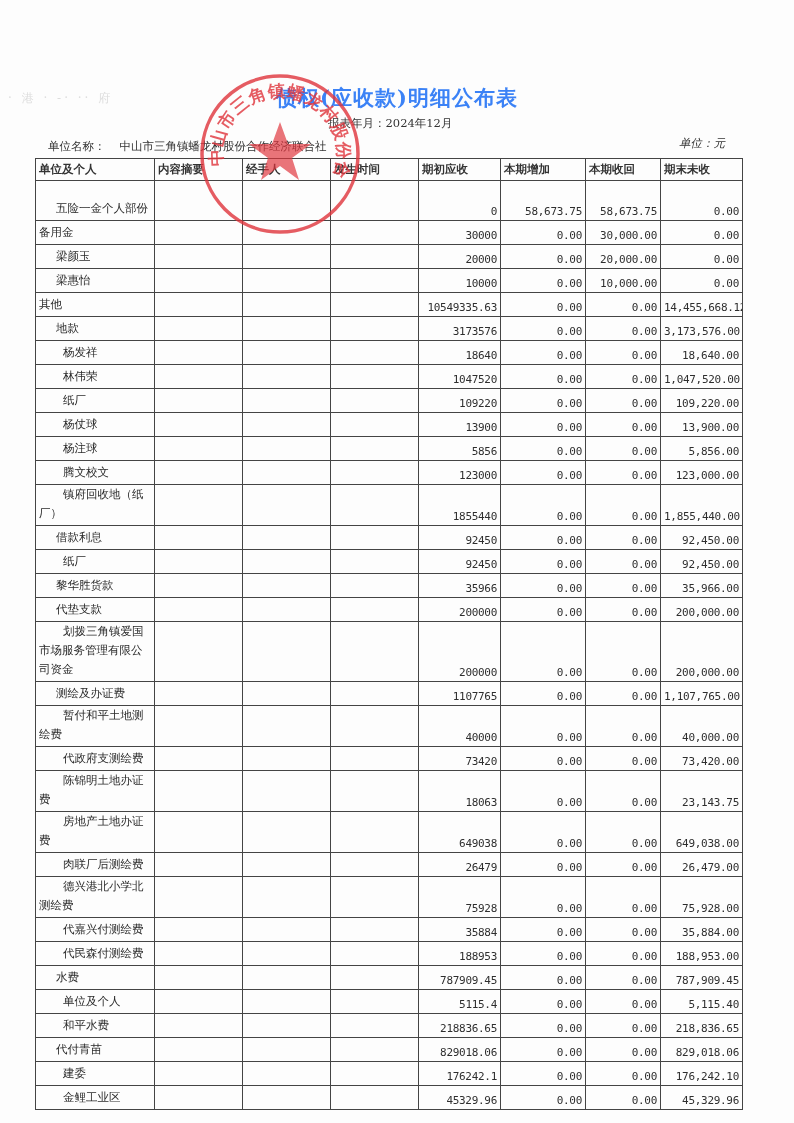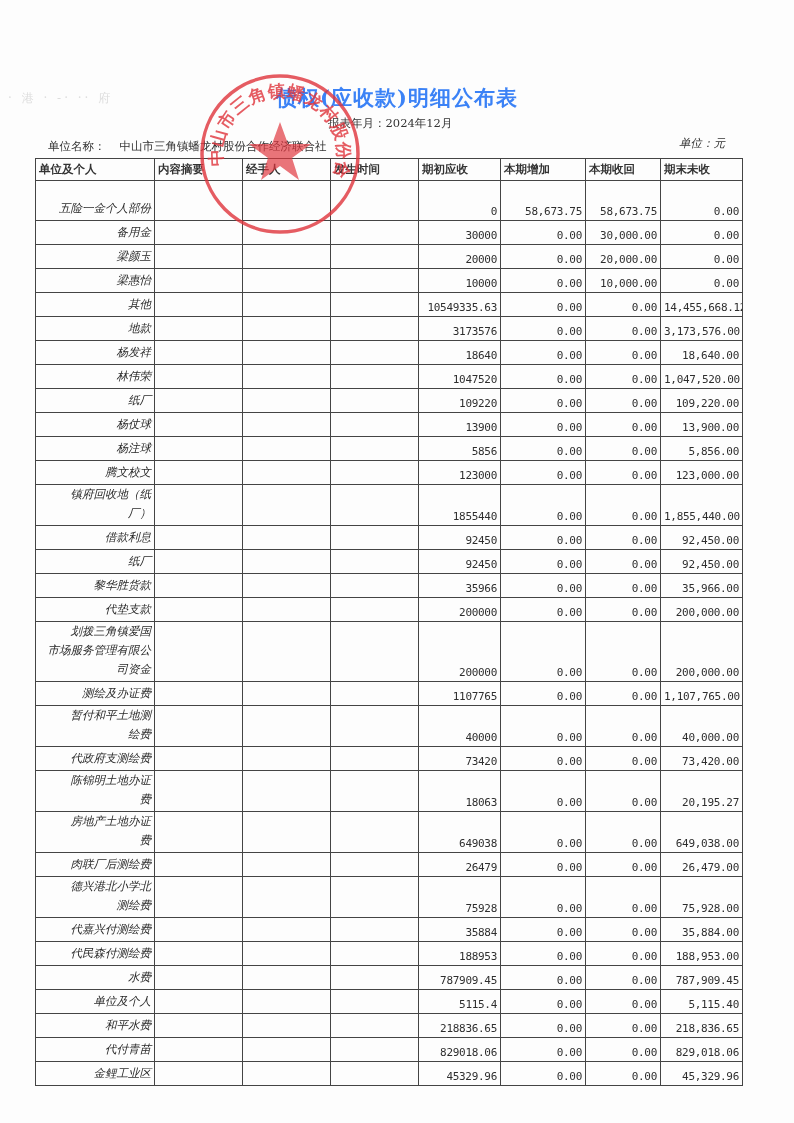--- a/index.html
+++ b/index.html
@@ -83,26 +83,25 @@
       font-weight: bold;
       text-align: left;
       color: #333;
     }
     table.ledger td {
       height: 21px;
       vertical-align: bottom;
       padding-bottom: 2px;
     }
     td.name {
-      text-align: right;
+      text-align: left;
       line-height: 19px;
       word-break: break-all;
       vertical-align: middle;
       padding-bottom: 0;
-      font-style: italic;
     }
     td.name.l0 { text-indent: 0; }
     td.name.l1 { text-indent: 17px; }
     td.name.l2 { text-indent: 24px; }
     td.num {
       text-align: right;
       font-family: "DejaVu Sans Mono", "Liberation Mono", monospace;
       font-size: 11px;
       letter-spacing: -0.3px;
       color: #2e2e2e;
@@ -369,21 +368,21 @@
           <td class="num">73,420.00</td>
         </tr>
         <tr class="h2">
           <td class="name l2">陈锦明土地办证费</td>
           <td></td>
           <td></td>
           <td></td>
           <td class="num">18063</td>
           <td class="num">0.00</td>
           <td class="num">0.00</td>
-          <td class="num">20,195.27</td>
+          <td class="num">23,143.75</td>
         </tr>
         <tr class="h2">
           <td class="name l2">房地产土地办证费</td>
           <td></td>
           <td></td>
           <td></td>
           <td class="num">649038</td>
           <td class="num">0.00</td>
           <td class="num">0.00</td>
           <td class="num">649,038.00</td>
@@ -460,20 +459,30 @@
         </tr>
         <tr>
           <td class="name l1">代付青苗</td>
           <td></td>
           <td></td>
           <td></td>
           <td class="num">829018.06</td>
           <td class="num">0.00</td>
           <td class="num">0.00</td>
           <td class="num">829,018.06</td>
+        </tr>
+        <tr>
+          <td class="name l2">建委</td>
+          <td></td>
+          <td></td>
+          <td></td>
+          <td class="num">176242.1</td>
+          <td class="num">0.00</td>
+          <td class="num">0.00</td>
+          <td class="num">176,242.10</td>
         </tr>
         <tr>
           <td class="name l2">金鲤工业区</td>
           <td></td>
           <td></td>
           <td></td>
           <td class="num">45329.96</td>
           <td class="num">0.00</td>
           <td class="num">0.00</td>
           <td class="num">45,329.96</td>

